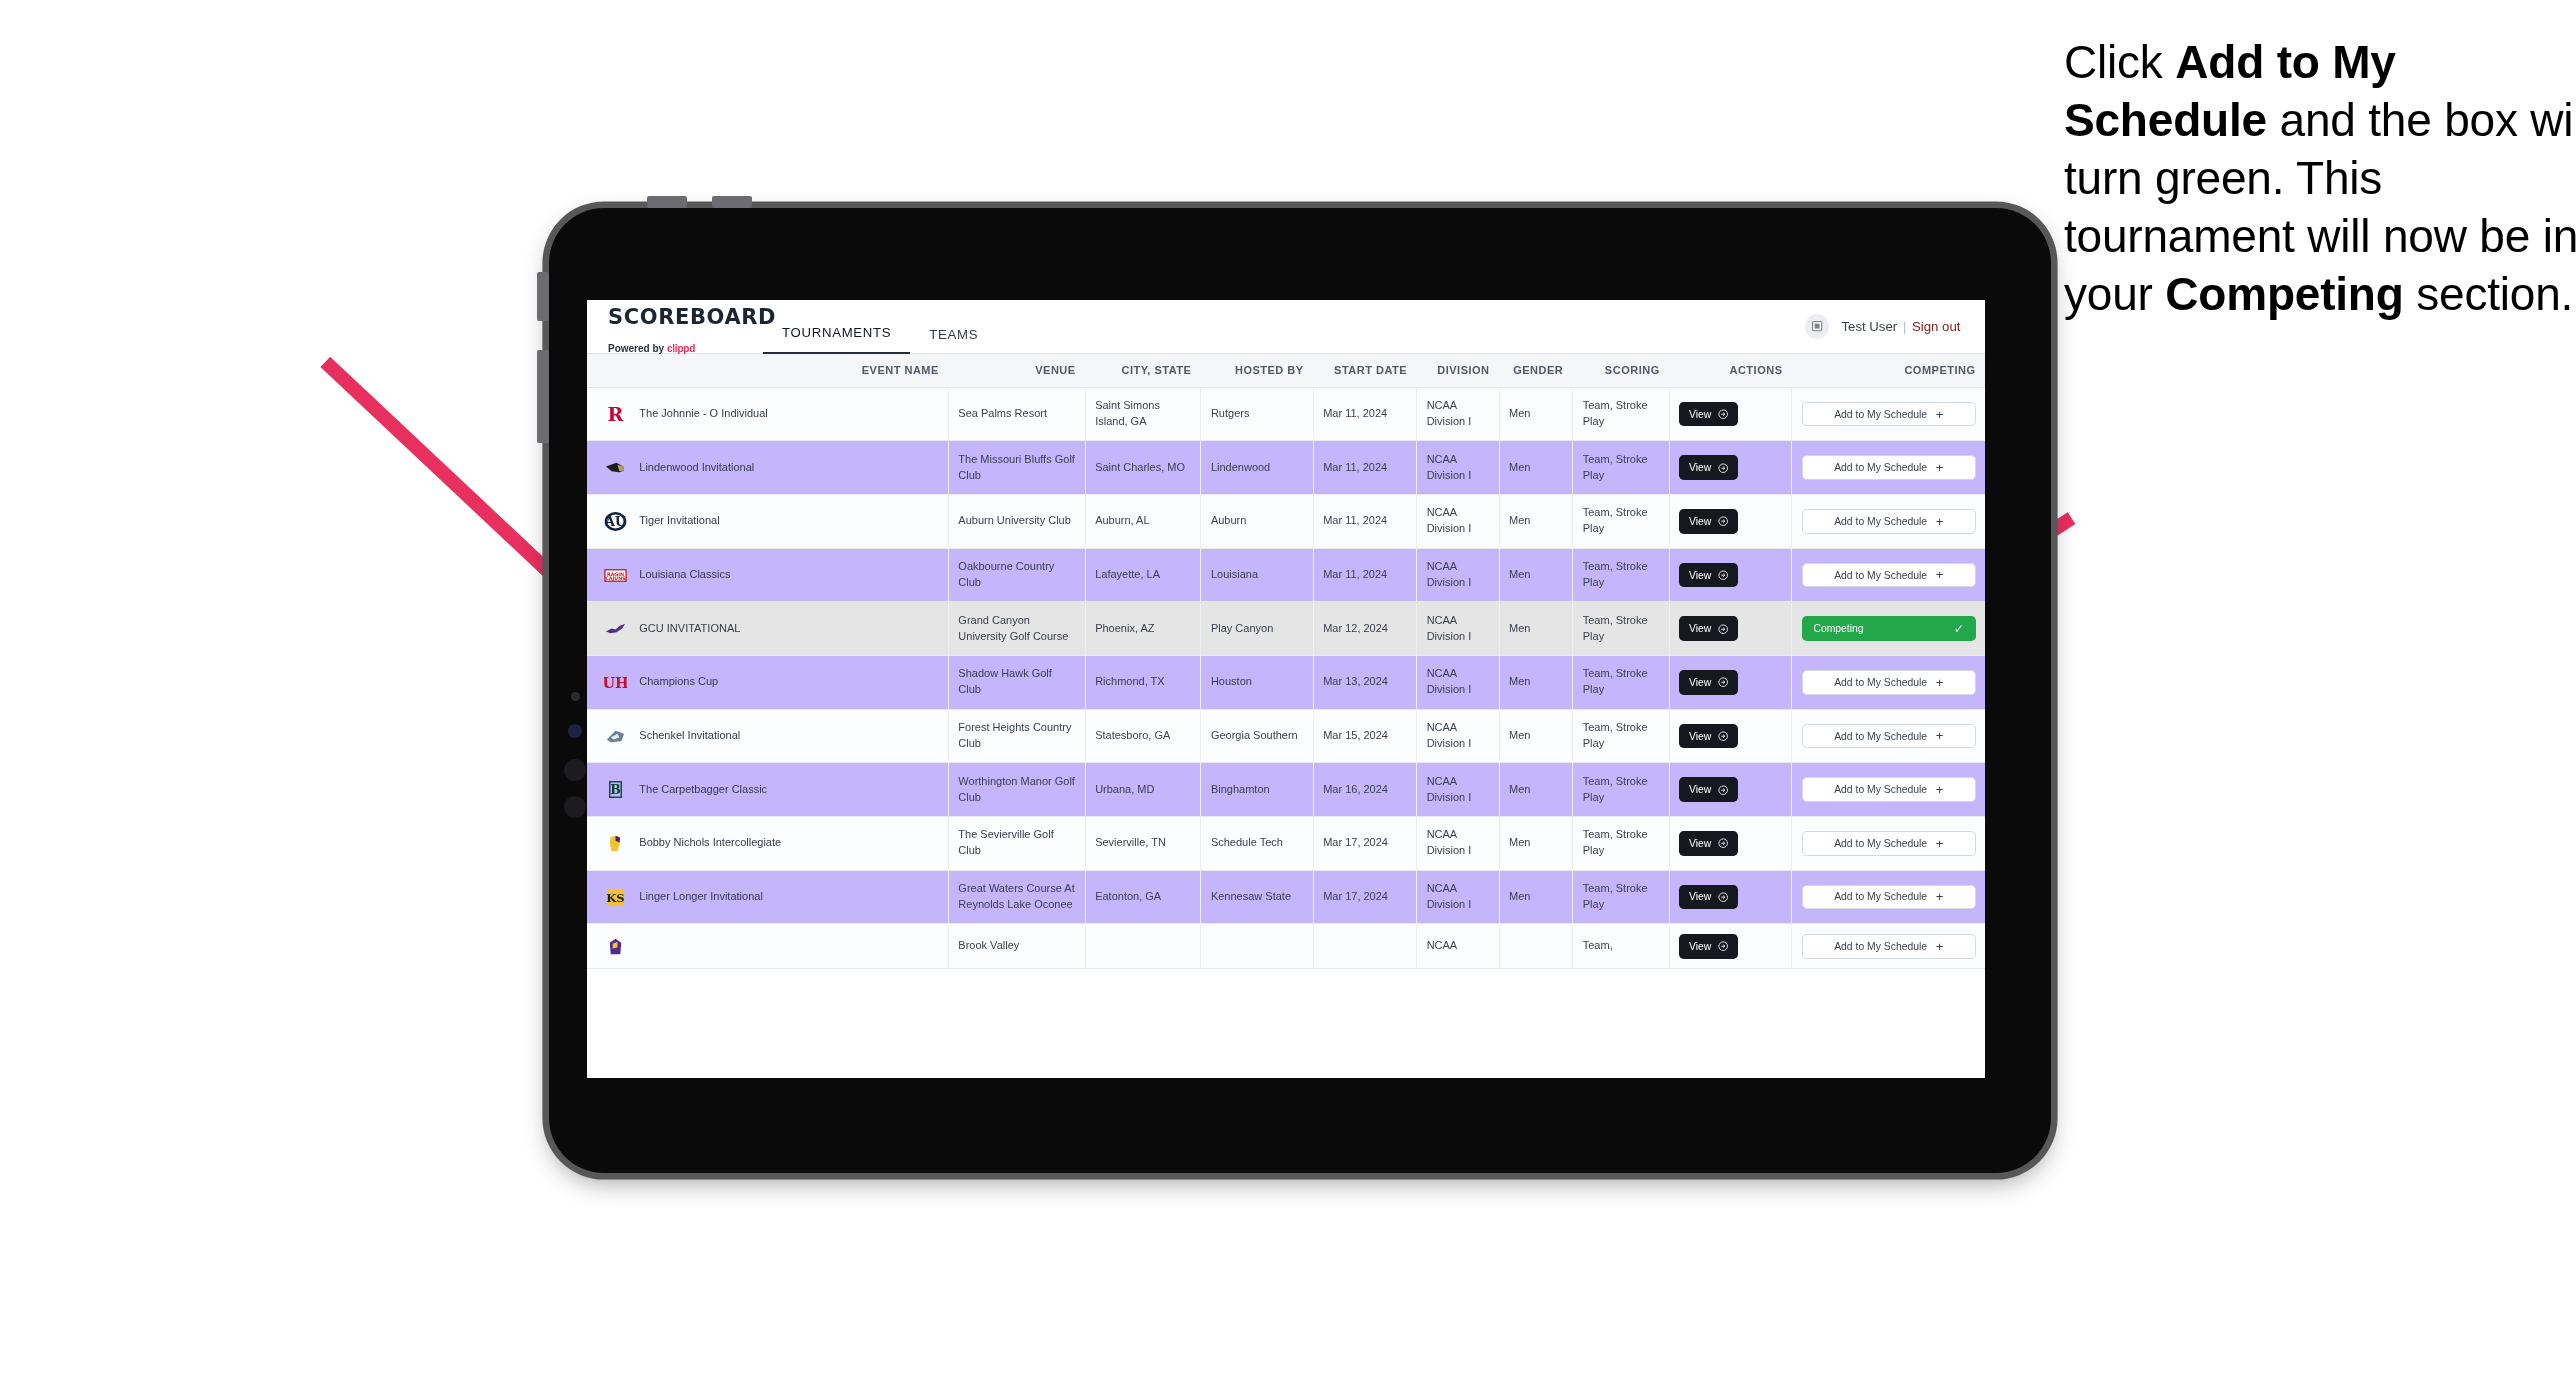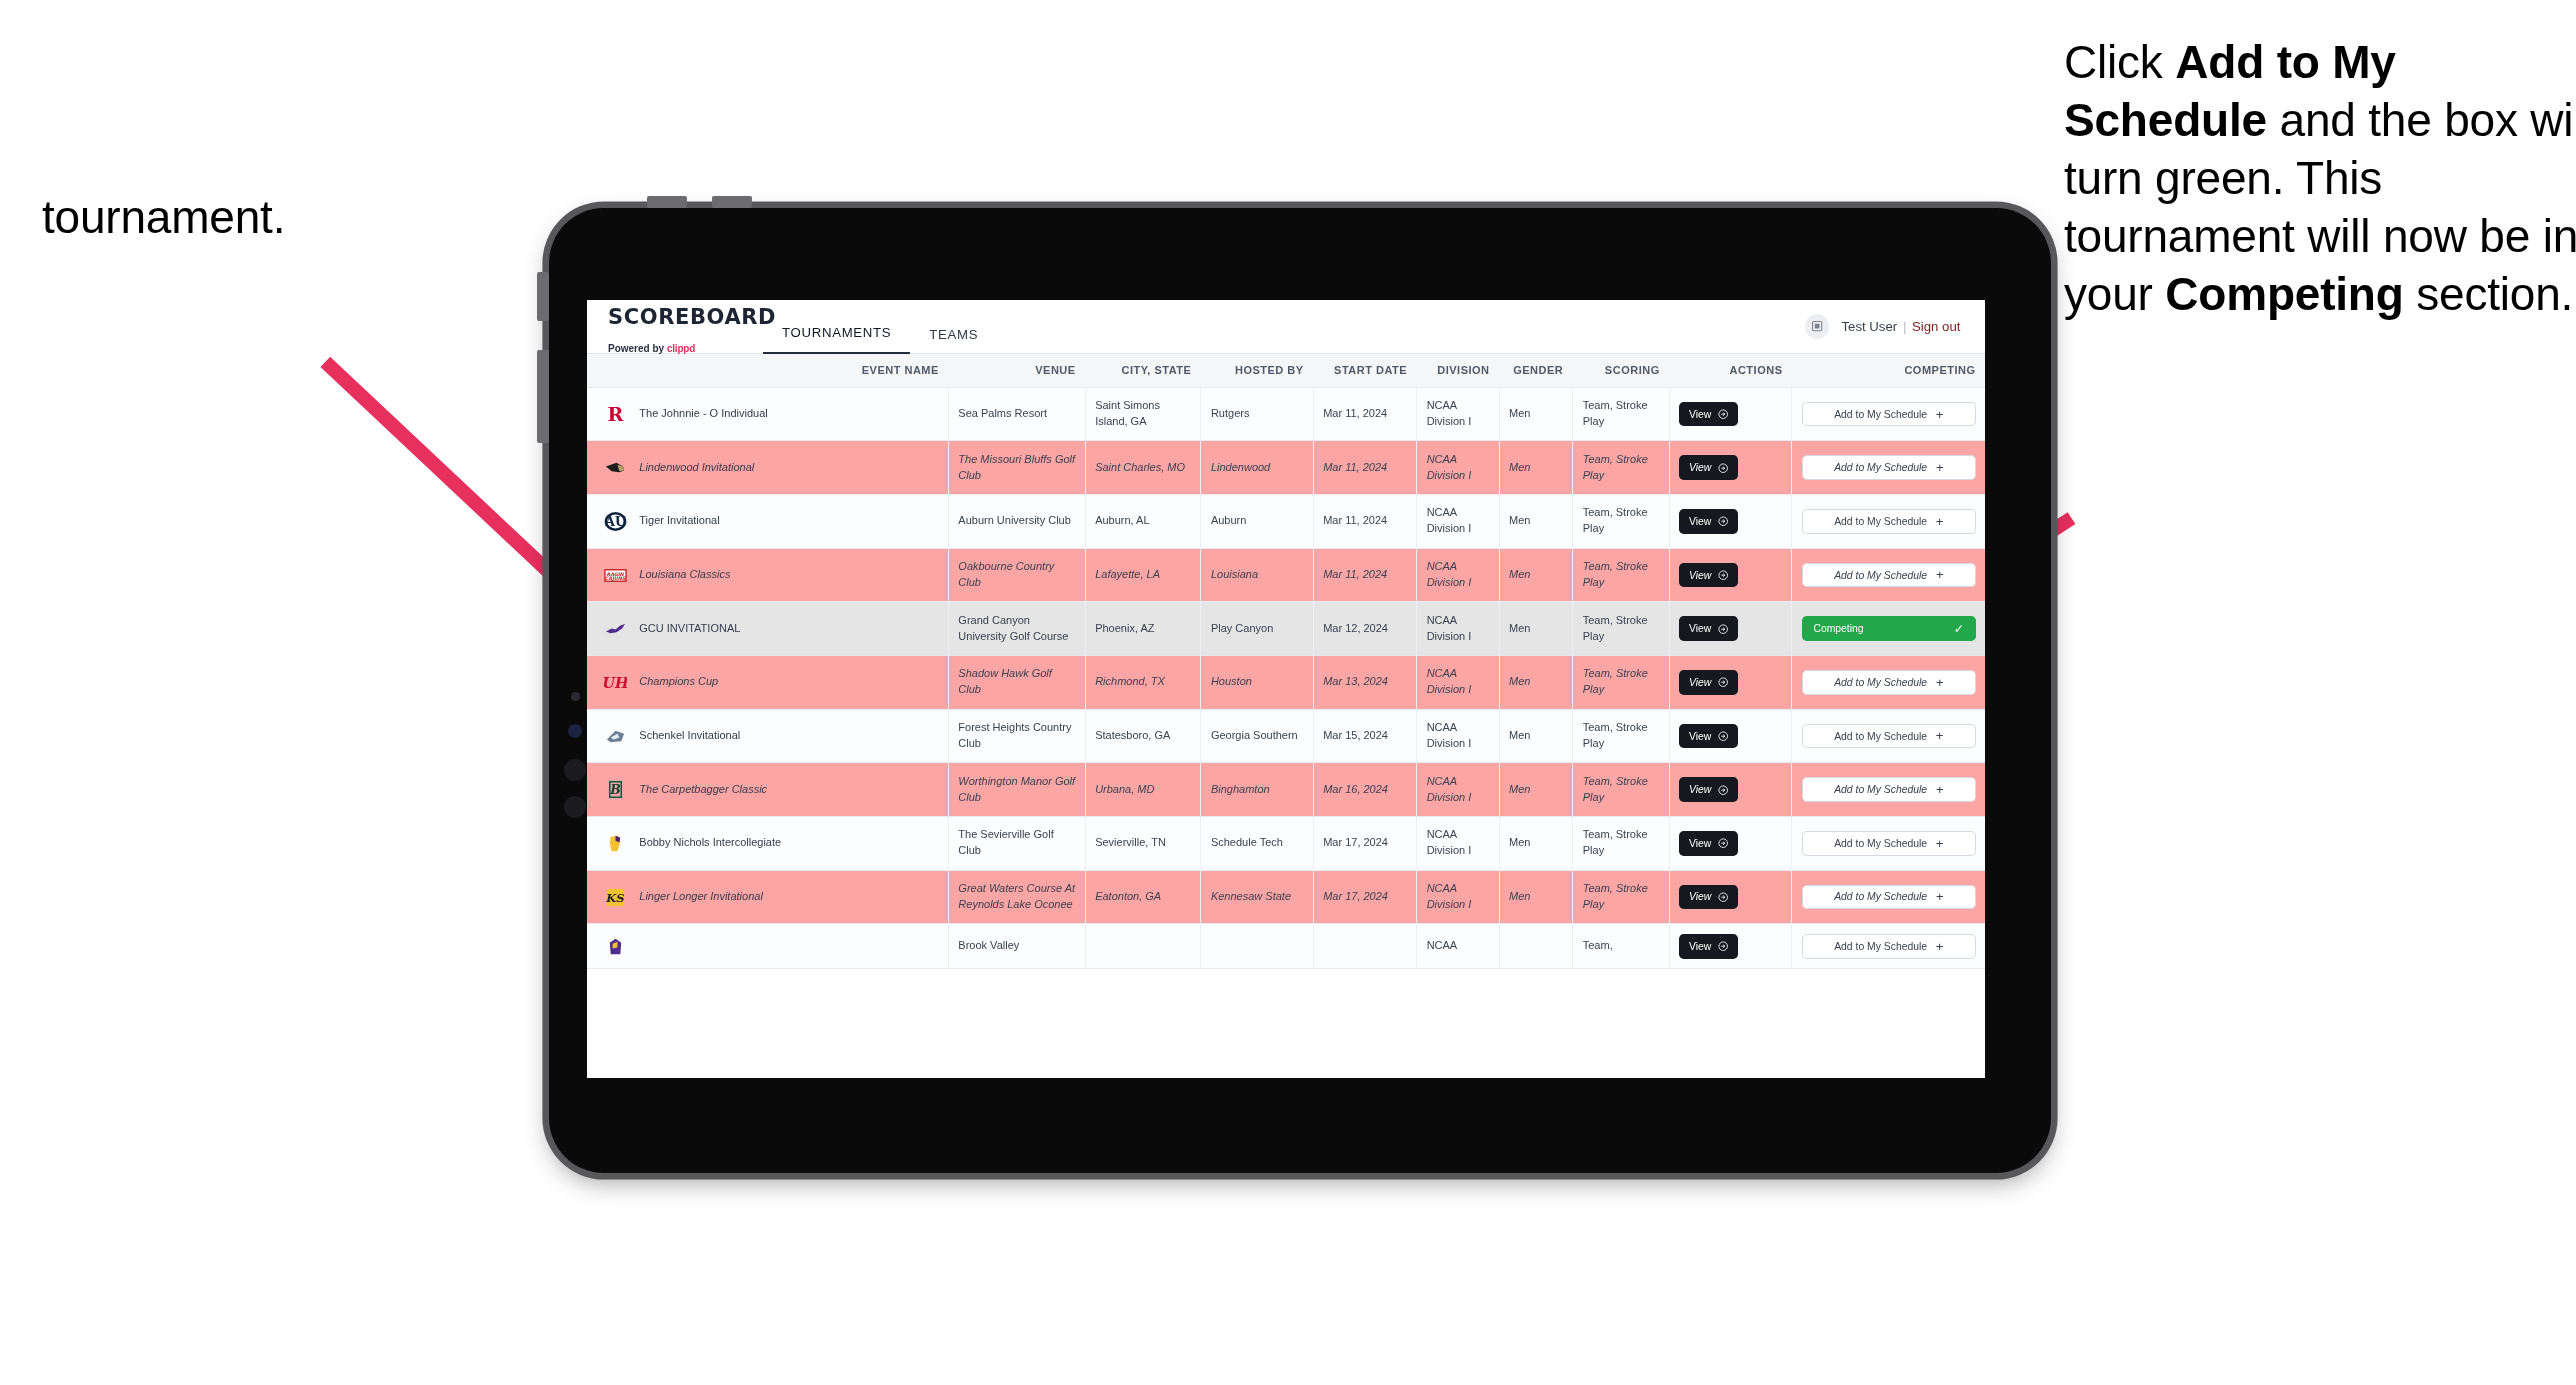--- a/index.html
+++ b/index.html
@@ -112,21 +112,21 @@
   col.c-comp  { width: 110px; }
 
   tbody td {
     font-size: 11px; color:#3a4150; line-height:1.45;
     padding: 10.4px 9.5px; vertical-align: middle;
     border-bottom: 0.9px solid #e8eaf0;
     border-right: 0.9px solid #edeff3;
   }
   tbody td:last-child { border-right: none; }
   tbody tr.odd  { background:#fcfdff; }
-  tbody tr.even { background:#fca5a5;font-style:italic; }
+  tbody tr.even { background:#c4b5fd; }
   tbody tr.selected { background:#e5e5e5; }
   tbody td.evname { padding-left: 17px; }
   .evcell { display:flex; align-items:center; gap:12.3px; }
   .logo { width: 23px; height: 23px; flex: 0 0 23px; display:block; }
   .evlabel { font-size: 11px; color:#343b4a; }
   td.actions, td.competing { padding: 7.6px 9.5px; }
 
   .btn-view {
     display:inline-flex; align-items:center; justify-content:center; gap:6.6px;
     background:#15181e; color:#fff;
@@ -147,21 +147,20 @@
   }
   .plus { font-size: 13.2px; line-height:1; }
   .check { font-size: 12.3px; line-height:1; }
 </style>
 </head>
 <body>
 
 <div class="stage">
 
   <div class="annot" id="annot-left">
-    <div>tournament.</div>
   </div>
 
   <div class="annot" id="annot-right">
     <span>Click </span><b>Add to My Schedule</b><span> and the box will turn green. This tournament will now be in your </span><b>Competing</b><span> section.</span>
   </div>
 
   <div class="arrow-svg" id="arrow-left-wrap">
     <svg width="341" height="322" viewBox="0 0 360 340">
       <line x1="14" y1="22" x2="280" y2="272" stroke="#e8305f" stroke-width="15" stroke-linecap="butt"></line>
       <polygon points="320,318 246,300 270,266" fill="#e8305f"></polygon>

